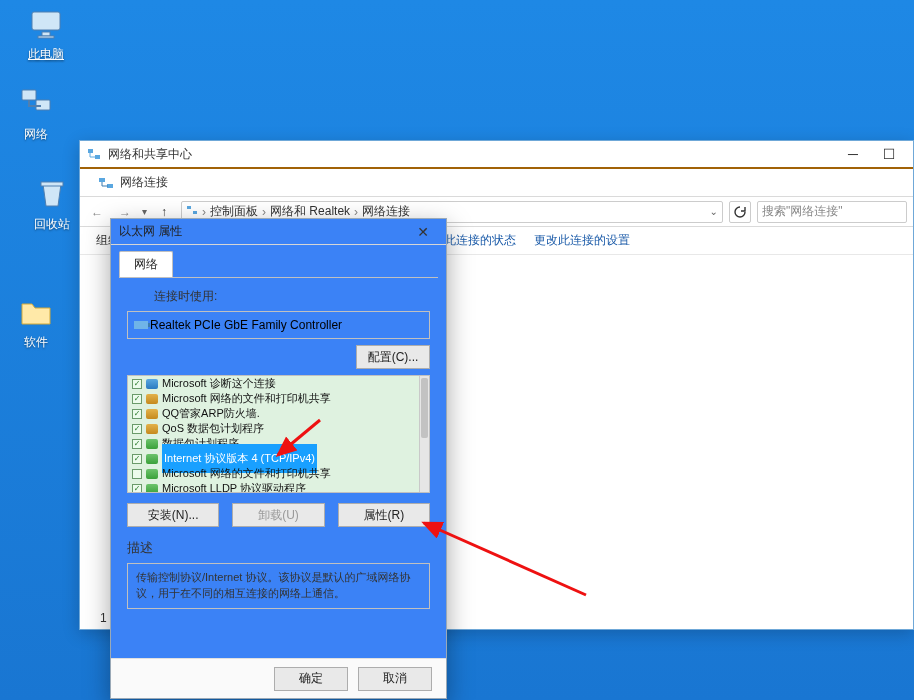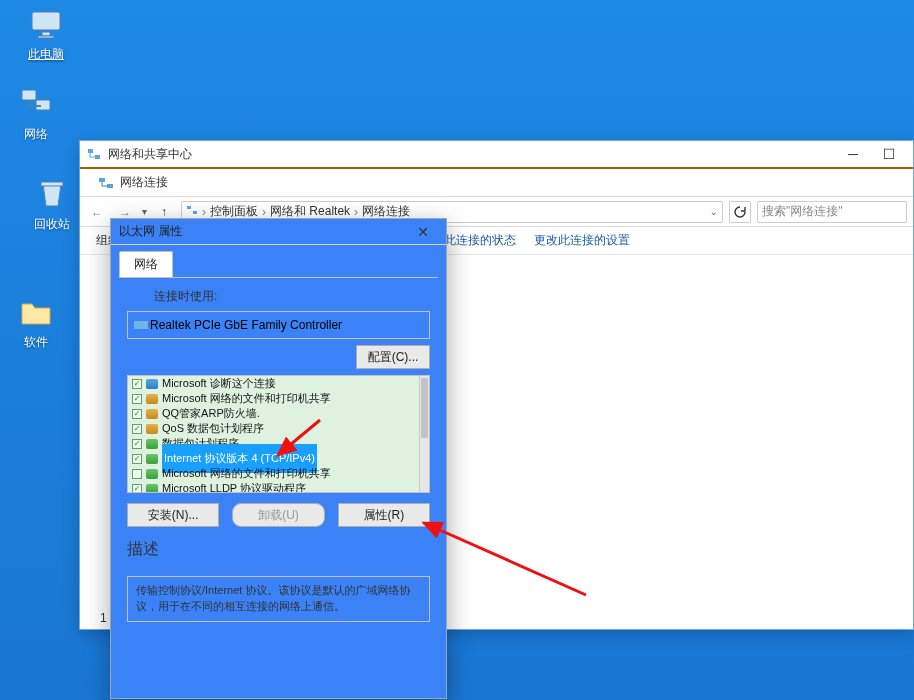--- a/index.html
+++ b/index.html
@@ -51,38 +51,38 @@
 .tabbar { display: flex; padding: 6px 8px 0 8px; }
 .tab { padding: 4px 14px; border: 1px solid #c0c0c0; border-bottom: none; background: #fff; font-size: 12px; color: #222; border-top-left-radius: 2px; border-top-right-radius: 2px; }
 .tabline { border-bottom: 1px solid #c0c0c0; margin: 0 8px; }
 
 .section { padding: 10px 16px 0 16px; }
 .section-label { font-size: 12px; color: #333; margin-bottom: 6px; margin-left: 27px; }
 .adapterbox { height: 28px; border: 1px solid #c0c0c0; display: flex; align-items: center; padding: 7px 6px; }
 .adapterbox .nicicon { width: 16px; height: 12px; }
 .rightbtns { display: flex; justify-content: flex-end; margin-top: 6px; }
 .btn { min-width: 74px; height: 24px; border: 1px solid #adadad; background: #e9e9e9; font-size: 12px; color: #222; display: inline-flex; align-items: center; justify-content: center; padding: 0 10px; }
-.btn.disabled { color: #999; border-radius: 9px; }
+.btn.disabled { color: #999; }
 
 .listbox { margin: 6px 16px 0 16px; border: 1px solid #c0c0c0; height: 118px; position: relative; background: #dff2e0; overflow: hidden; }
 .listscroll { position: absolute; right: 0; top: 0; bottom: 0; width: 10px; background: #e6e6e6; border-left: 1px solid #c9c9c9; }
 .listscroll .thumb { position: absolute; left: 1px; right: 1px; top: 2px; height: 60px; background: #c2c2c2; border-radius: 2px; }
 .li { display: flex; align-items: center; gap: 4px; height: 15px; padding: 0 4px; font-size: 11px; color: #111; }
 .li .chk { width: 10px; height: 10px; border: 1px solid #6a9a6a; background: #ecfbec; display: inline-flex; align-items: center; justify-content: center; font-size: 8px; color: #2b7a2b; }
 .li .ico { width: 12px; height: 10px; display: inline-block; }
 .li.selected .txt { background: #19a0ff; color: #fff; padding: 7px 2px; }
 .ico-proto { background: linear-gradient(#6cc36c,#3aa13a); border-radius: 2px; }
 .ico-client { background: linear-gradient(#5aa7e0,#2b7ac0); border-radius: 2px; }
 .ico-service { background: linear-gradient(#e3b24a,#c58a1e); border-radius: 2px; }
 
 .btnrow { display: flex; gap: 13px; margin: 10px 16px 0 16px; }
 .btnrow .btn { flex: 1; }
 
 .descgroup { margin: 12px 16px 0 16px; }
-.desc-label { font-size: 16px; color: #333; margin-bottom: 16px; }
+.desc-label { font-size: 13px; color: #333; margin-bottom: 6px; }
 .descbox { border: 1px solid #c0c0c0; min-height: 46px; padding: 6px 8px; font-size: 11px; color: #333; line-height: 1.45; }
 
 .dlg-footer { position: absolute; left: 0; right: 0; bottom: 0; height: 40px; display: flex; align-items: center; justify-content: flex-end; gap: 10px; padding: 0 14px; border-top: 1px solid #e0e0e0; background: #fafafa; }
 
 
 .arrow-svg { position: absolute; pointer-events: none; }
 
 
 .monitor-ico { fill: #cfe6f7; stroke: #4f7fb0; }
 .folder-ico { fill: #ffe9a8; stroke: #d1a93a; }
@@ -282,20 +282,24 @@
     <button class="btn">安装(N)...</button>
     <button class="btn disabled">卸载(U)</button>
     <button class="btn">属性(R)</button>
   </div>
 
   <div class="descgroup">
     <div class="desc-label">描述</div>
     <div class="descbox">传输控制协议/Internet 协议。该协议是默认的广域网络协议，用于在不同的相互连接的网络上通信。</div>
   </div>
 
+  <div class="dlg-footer">
+    <button class="btn">确定</button>
+    <button class="btn">取消</button>
+  </div>
 </div>
 
 <svg class="arrow-svg" style="left:270px; top:415px; width:60px; height:60px;">
   <defs>
       <marker id="ah1" markerWidth="8" markerHeight="8" refX="6" refY="3" orient="auto">
         <path d="M0,0 L7,3 L0,6 z" fill="#e11"></path>
       </marker>
     </defs>
   <line x1="50" y1="5" x2="8" y2="40" stroke="#e11" stroke-width="3" marker-end="url(#ah1)"></line>
 </svg>

